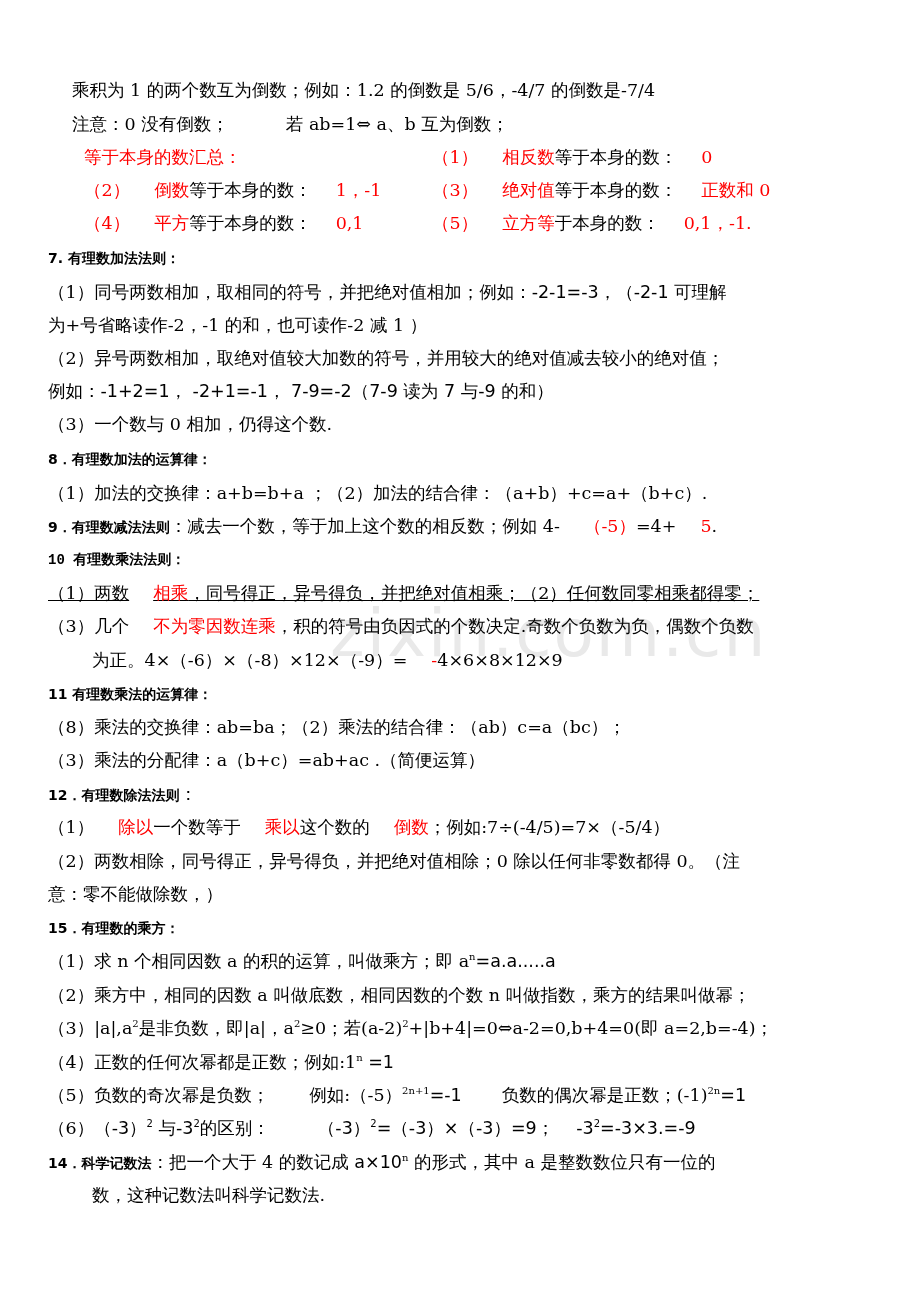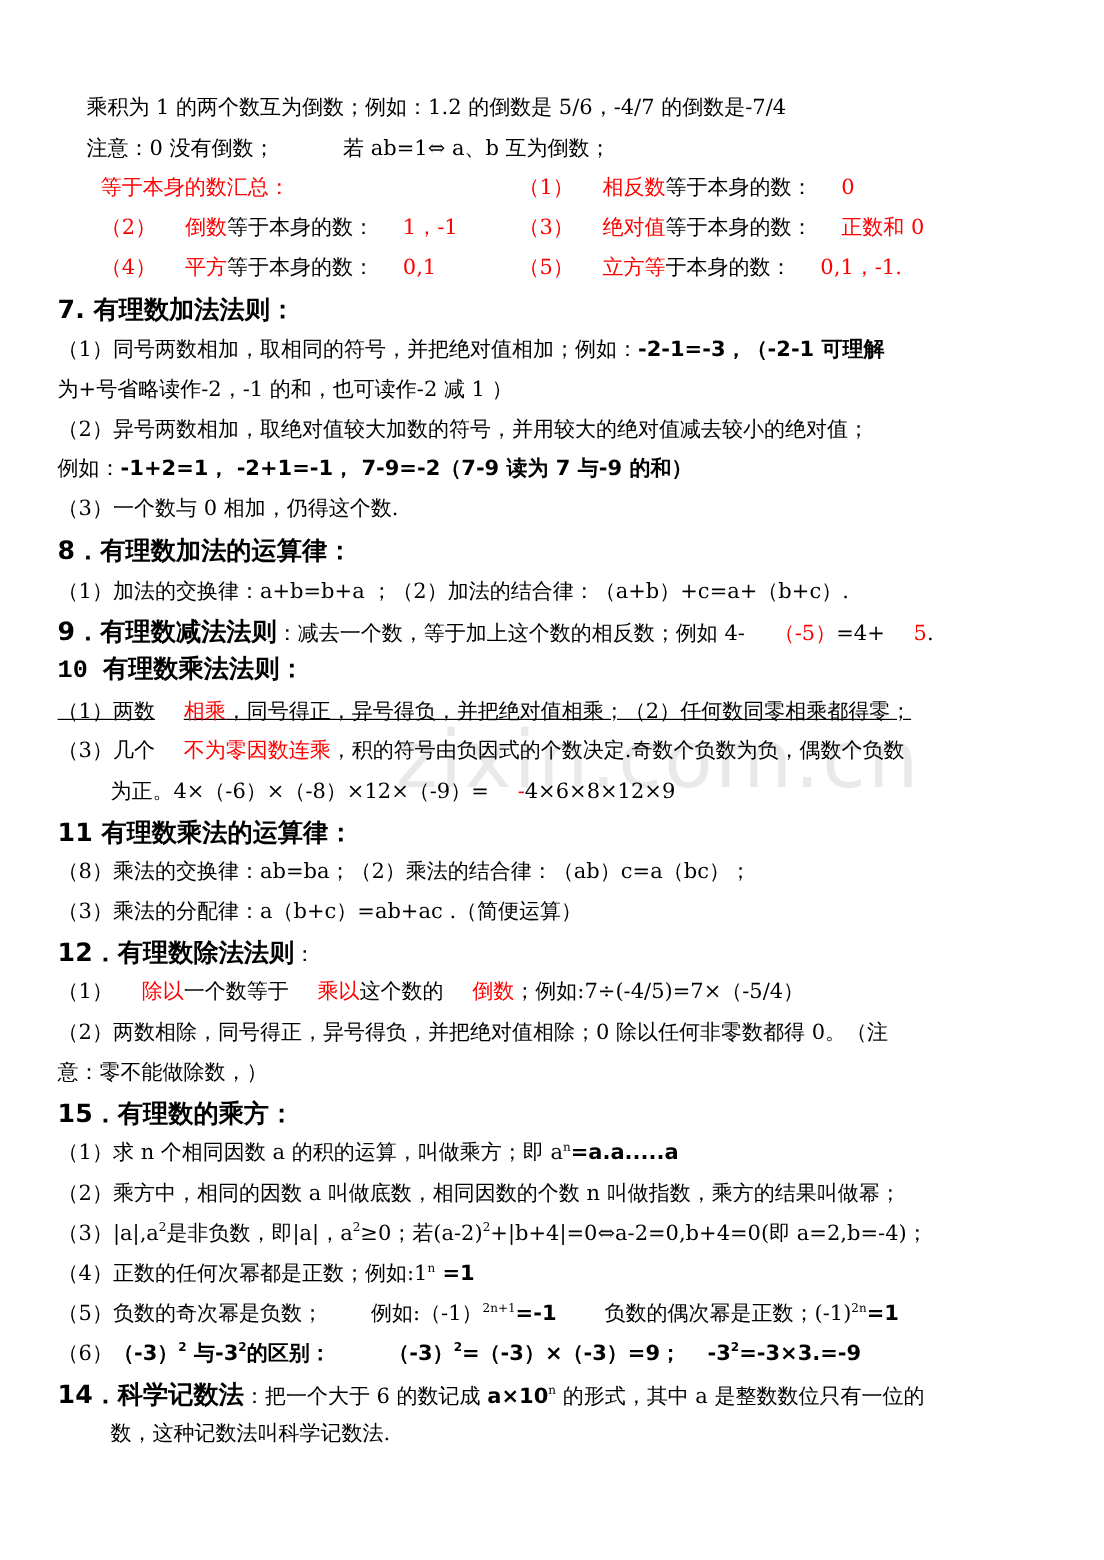--- a/index.html
+++ b/index.html
@@ -1,22 +1,22 @@
 <!DOCTYPE html>
 <html><head>
   <meta charset="utf-8">
   <style>
     html, body { margin:0; padding:0; background:#ffffff; }
     body { width:920px; height:1300px; position:relative; overflow:hidden;
       font-family:"DejaVu Serif","Liberation Serif",serif; color:#000; }
     .page { position:absolute; left:0; top:0; width:920px; height:1300px; }
     .line { position:absolute; left:0; white-space:nowrap; font-size:17.5px; line-height:24px; }
     .red { color:#ff0000;margin-left:24px; }
-    .b { font-family:"DejaVu Sans","Liberation Sans",sans-serif; font-weight:bold; }
-    .h { font-family:"DejaVu Sans","Liberation Sans",sans-serif; font-weight:bold; font-size:21px; }
+    .b { font-family:"DejaVu Sans","Liberation Sans",sans-serif; font-weight:normal; }
+    .h { font-family:"DejaVu Sans","Liberation Sans",sans-serif; font-weight:bold; font-size:14px; }
     sup { font-size:10px; vertical-align:7px; line-height:0; }
     .watermark { position:absolute; left:330px; top:595px; font-family:"DejaVu Sans","Liberation Sans",sans-serif;
       font-size:66px; color:#e9e9e9; letter-spacing:2px; z-index:0; }
     .content { position:relative; z-index:1; }
   </style>
 </head>
 <body>
 
 <div class="page">
   <div class="watermark">zixin.com.cn</div>
@@ -96,24 +96,24 @@
       <span>（1）求 n 个相同因数 a 的积的运算，叫做乘方；即 a</span><sup>n</sup><span class="b">=a.a.....a</span>
     </div>
     <div class="line" style="left:48px;top:983px;">（2）乘方中，相同的因数 a 叫做底数，相同因数的个数 n 叫做指数，乘方的结果叫做幂；</div>
     <div class="line" style="left:48px;top:1016px;">
       <span>（3）|a|,a</span><sup>2</sup><span>是非负数，即|a|，a</span><sup>2</sup><span>≥0；若(a-2)</span><sup>2</sup><span>+|b+4|=0⇔a-2=0,b+4=0(即 a=2,b=-4)；</span>
     </div>
     <div class="line" style="left:48px;top:1050px;">
       <span>（4）正数的任何次幂都是正数；例如:1</span><sup>n</sup><span class="b"> =1</span>
     </div>
     <div class="line" style="left:48px;top:1083px;">
-      <span>（5）负数的奇次幂是负数；</span><span style="display:inline-block;width:40px;"></span><span>例如:（-1）</span><sup>2n+1</sup><span class="b">=-1</span><span style="display:inline-block;width:40px;"></span><span>负数的偶次幂是正数；(-1)</span><sup>2n</sup><span class="b">=1</span>
+      <span>（5）负数的奇次幂是负数；</span><span style="display:inline-block;width:40px;"></span><span>例如:（-5）</span><sup>2n+1</sup><span class="b">=-1</span><span style="display:inline-block;width:40px;"></span><span>负数的偶次幂是正数；(-1)</span><sup>2n</sup><span class="b">=1</span>
     </div>
     <div class="line" style="left:48px;top:1116px;">
       <span>（6）</span><span class="b">（-3）</span><sup class="b">2</sup><span class="b"> 与-3</span><sup class="b">2</sup><span class="b">的区别：</span><span style="display:inline-block;width:48px;"></span><span class="b">（-3）</span><sup class="b">2</sup><span class="b">=（-3）×（-3）=9；</span><span style="display:inline-block;width:22px;"></span><span class="b">-3</span><sup class="b">2</sup><span class="b">=-3×3.=-9</span>
     </div>
 
     <div class="line" style="left:48px;top:1150px;">
-      <span class="h">14．科学记数法</span><span>：把一个大于 6 的数记成 </span><span class="b">a×10</span><sup>n</sup><span> 的形式，其中 a 是整数数位只有一位的</span>
+      <span class="h">14．科学记数法</span><span>：把一个大于 4 的数记成 </span><span class="b">a×10</span><sup>n</sup><span> 的形式，其中 a 是整数数位只有一位的</span>
     </div>
     <div class="line" style="left:92px;top:1183px;">数，这种记数法叫科学记数法.</div>
   </div>
 </div>
 
 </body></html>

